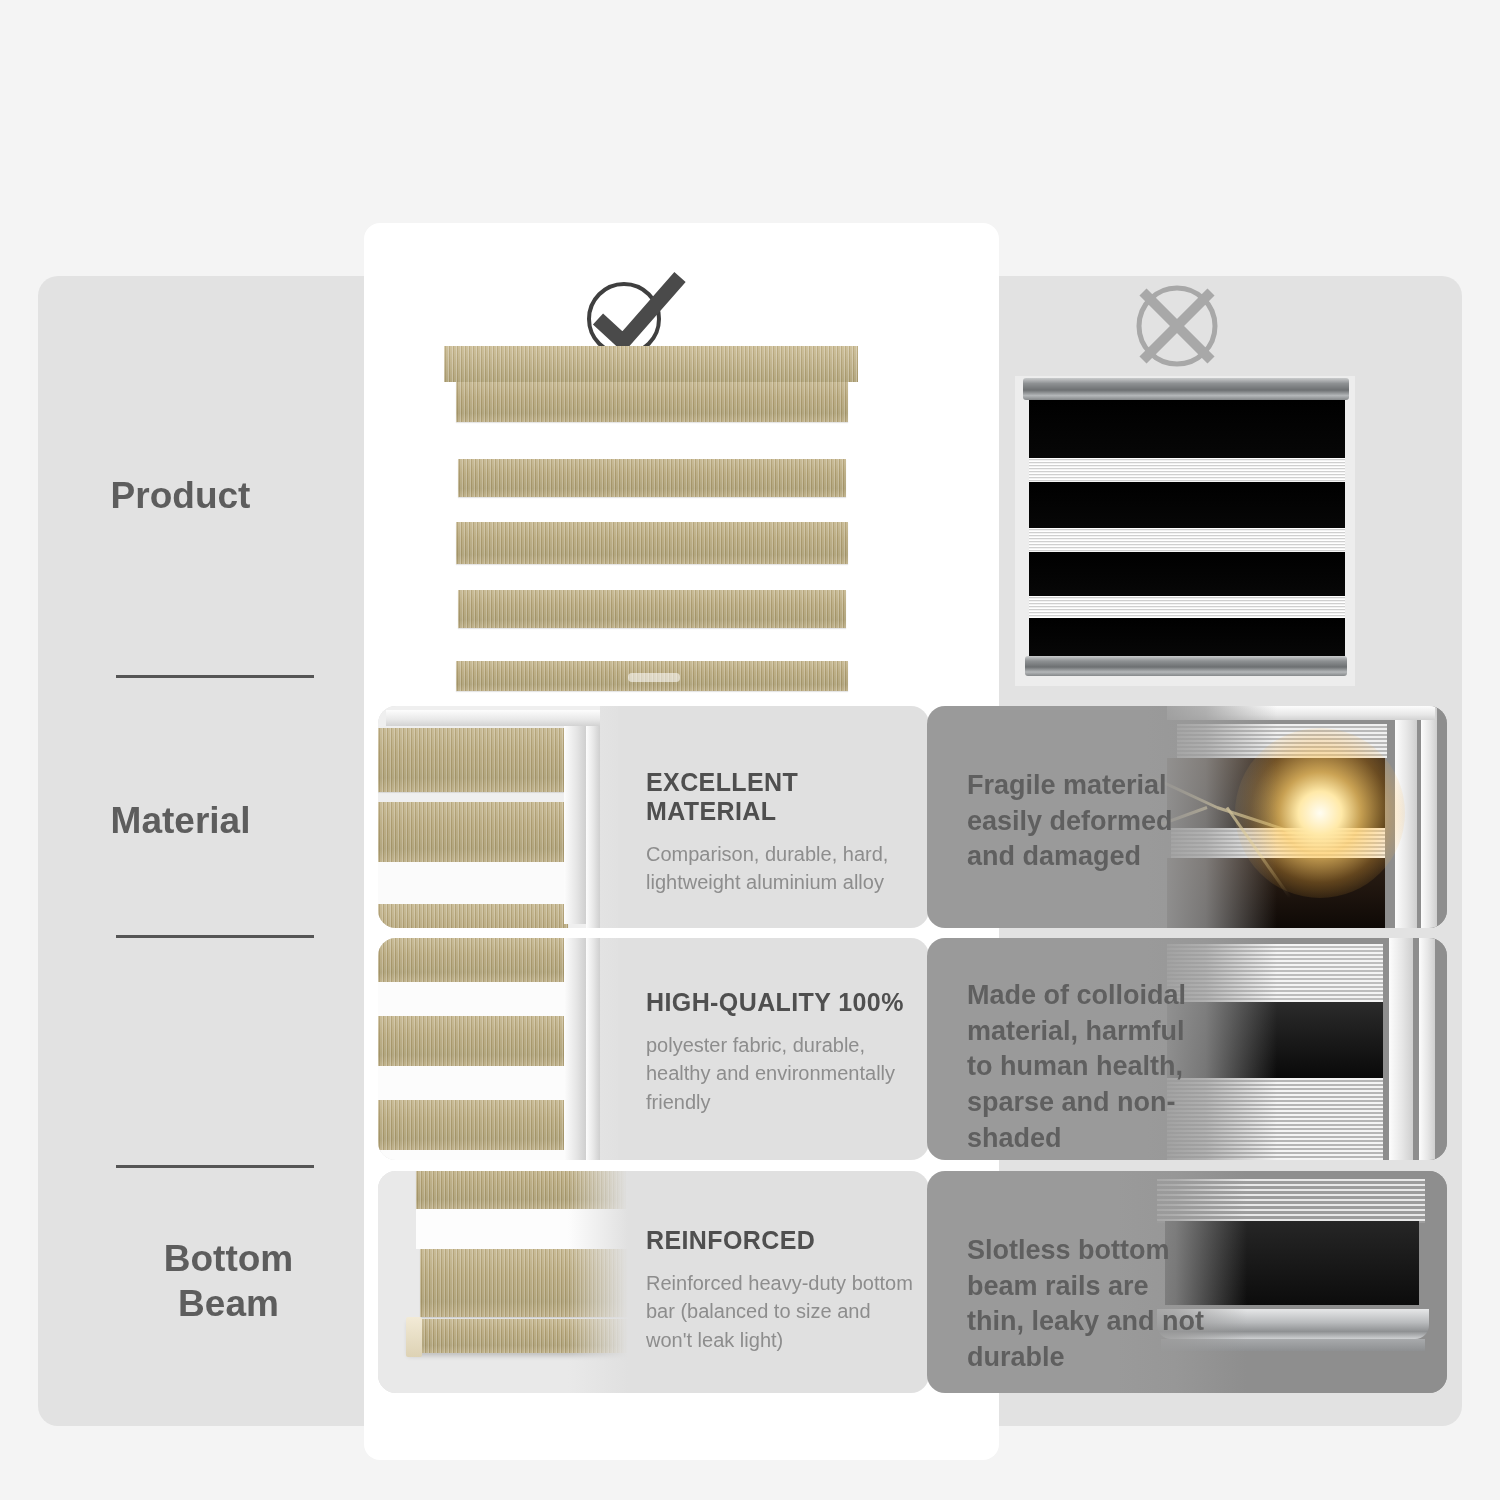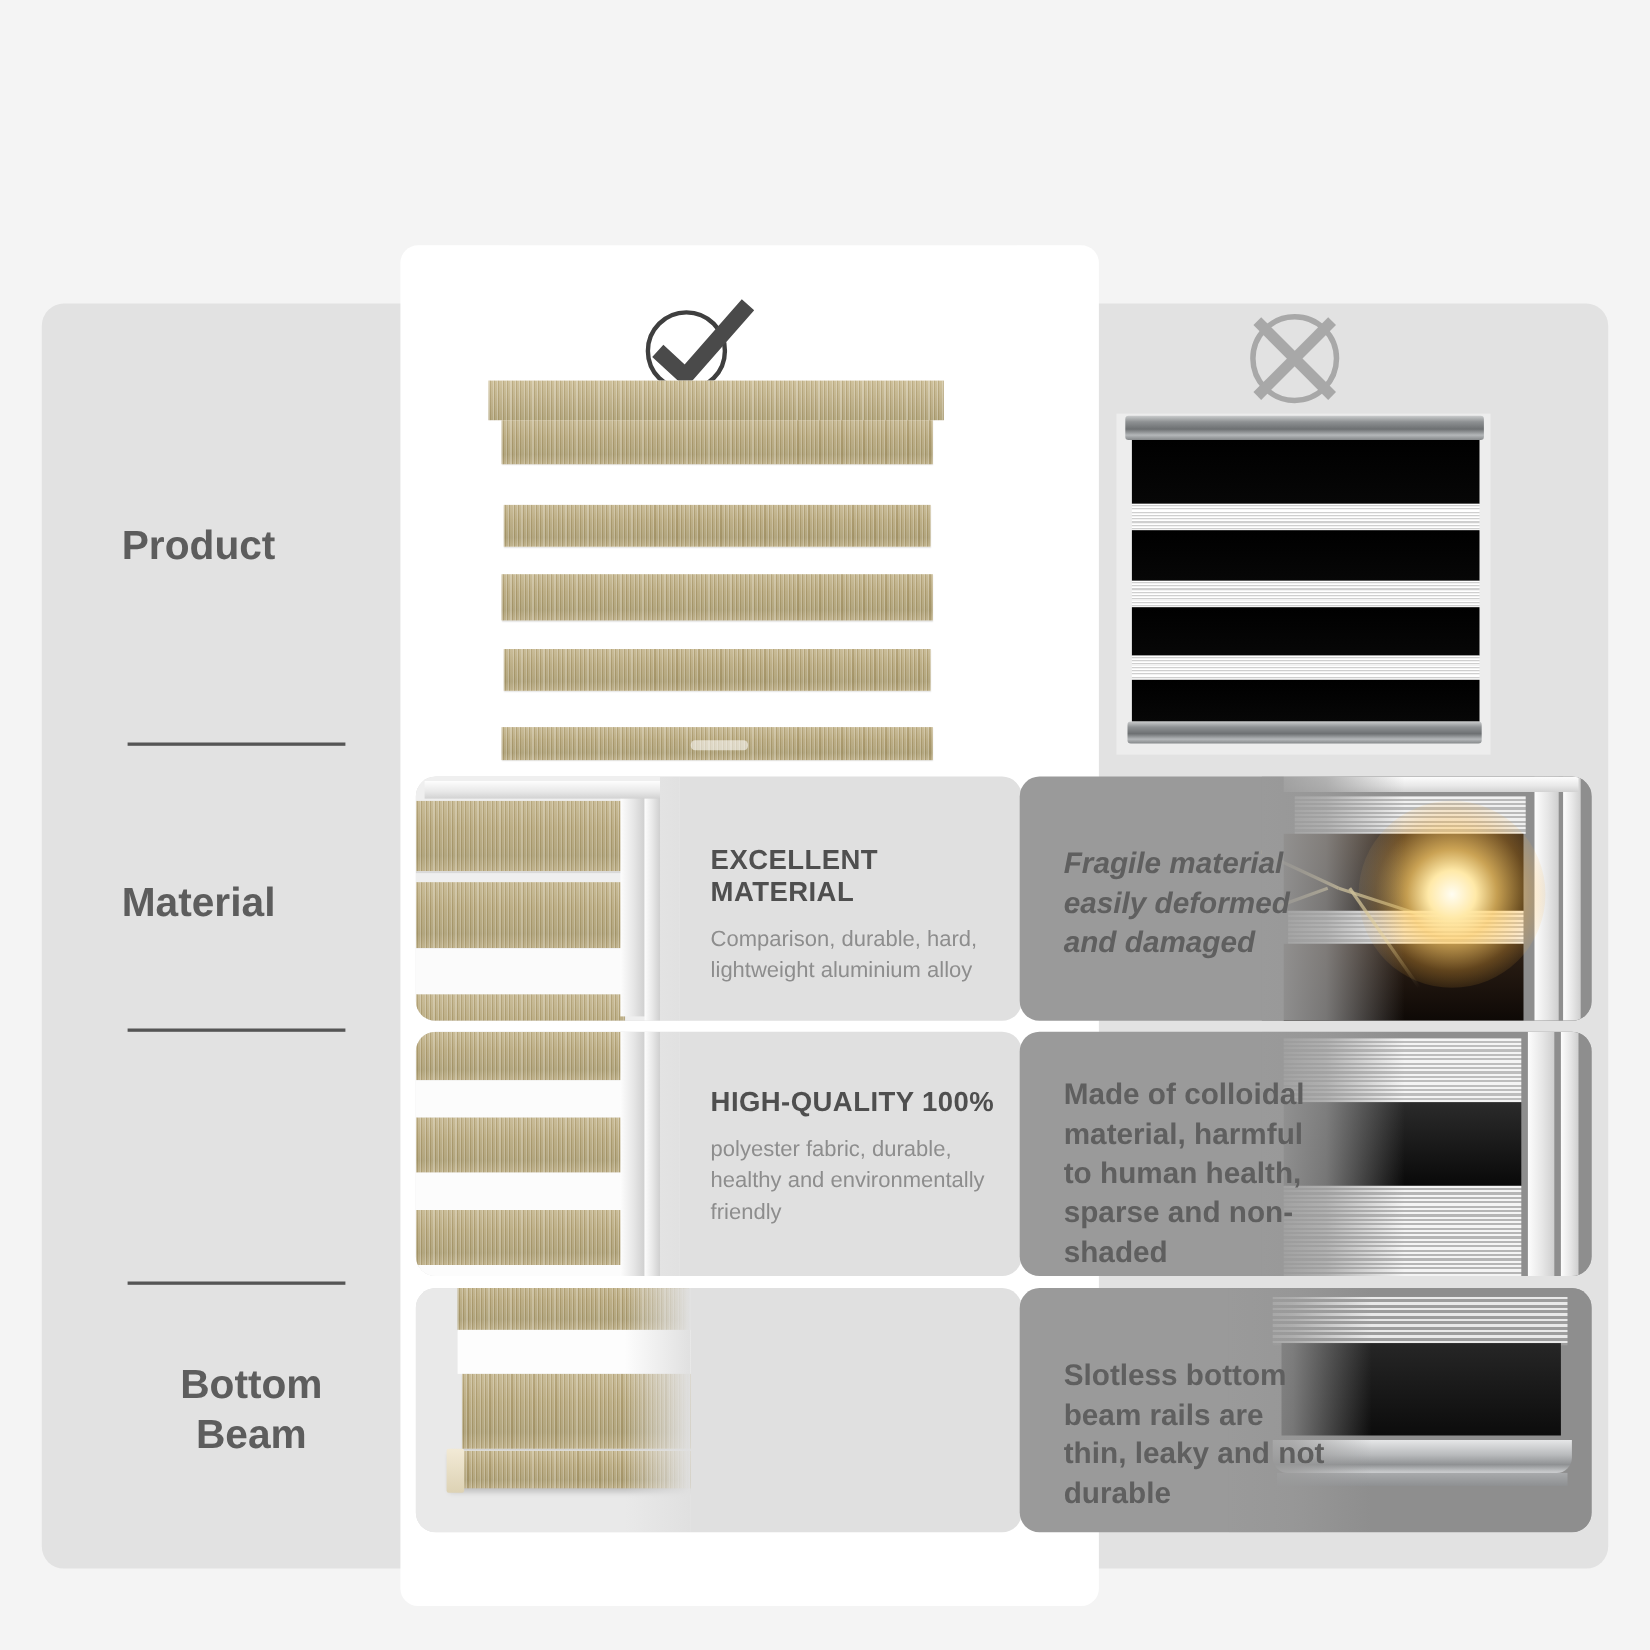--- a/index.html
+++ b/index.html
@@ -224,20 +224,24 @@
     <div class="fcard" style="left:14px;top:948px;width:551px;height:222px;">
       <div class="fcard-img" style="width:250px;">
         <div style="position:absolute;inset:0;background:#e9e9e9;"></div>
         <div class="bb-band" style="left:38px;top:-6px;width:210px;height:44px;"></div>
         <div style="position:absolute;left:38px;top:38px;width:212px;height:40px;background:#fdfdfd;"></div>
         <div class="bb-band" style="left:42px;top:78px;width:208px;height:68px;"></div>
         <div class="bb-band" style="left:30px;top:148px;width:220px;height:34px;box-shadow:0 3px 5px rgba(0,0,0,.18);"></div>
         <div style="position:absolute;left:28px;top:146px;width:16px;height:40px;background:linear-gradient(180deg,#f2ead6,#ddd2b4);border-radius:2px;"></div>
         <div style="position:absolute;right:0;top:0;width:60px;bottom:0;background:linear-gradient(90deg,rgba(233,233,233,0),#e0e0e0);"></div>
       </div>
+      <div class="fcard-text" style="left:268px;top:55px;width:270px;">
+        <p class="fc-title">REINFORCED</p>
+        <p class="fc-body">Reinforced heavy-duty bottom bar (balanced to size and won't leak light)</p>
+      </div>
     </div>
   </div>
 
   <div class="badcol">
 
     <div class="icon-slot" style="left:212px;top:-5px;width:120px;height:110px;">
       <svg width="120" height="110" viewBox="0 0 120 110">
         <circle cx="60" cy="55" r="38" fill="none" stroke="#a8a8a8" stroke-width="5"></circle>
         <path d="M26 21 L94 89" stroke="#a8a8a8" stroke-width="10" stroke-linecap="butt"></path>
         <path d="M94 21 L26 89" stroke="#a8a8a8" stroke-width="10" stroke-linecap="butt"></path>
@@ -249,21 +253,21 @@
       <div class="kb-dark" style="left:14px;top:24px;width:316px;height:58px;"></div>
       <div class="kb-sheer" style="left:14px;top:82px;width:316px;height:24px;"></div>
       <div class="kb-dark" style="left:14px;top:106px;width:316px;height:46px;"></div>
       <div class="kb-sheer" style="left:14px;top:152px;width:316px;height:24px;"></div>
       <div class="kb-dark" style="left:14px;top:176px;width:316px;height:44px;"></div>
       <div class="kb-sheer" style="left:14px;top:220px;width:316px;height:22px;"></div>
       <div class="kb-dark" style="left:14px;top:242px;width:316px;height:38px;"></div>
       <div class="kb-rail" style="left:10px;top:280px;width:322px;height:20px;"></div>
     </div>
 
-    <div class="bcard" style="left:22px;top:430px;width:520px;height:222px;font-style:italic;">
+    <div class="bcard" style="left:22px;top:430px;width:520px;height:222px;">
       <div class="bc-img" style="width:300px;">
         <div style="position:absolute;inset:0;background:#8e8e8e;"></div>
         <div style="position:absolute;left:30px;top:18px;right:60px;height:34px;background:repeating-linear-gradient(180deg,#f0f0f0 0 2px,#b9b9b9 2px 4px);"></div>
         <div style="position:absolute;left:20px;top:52px;right:62px;height:70px;background:linear-gradient(180deg,#3a2a1c,#120b06);"></div>
         <div style="position:absolute;left:24px;top:122px;right:62px;height:30px;background:repeating-linear-gradient(180deg,#fafafa 0 2px,#c5c5c5 2px 4px);"></div>
         <div style="position:absolute;left:20px;top:152px;right:62px;bottom:0;background:linear-gradient(180deg,#2e2016,#0e0906);"></div>
         <div class="frame-v" style="right:30px;top:0;width:22px;bottom:0;"></div>
         <div class="frame-v" style="right:10px;top:0;width:16px;bottom:0;"></div>
         <div class="frame-h" style="left:20px;top:0;right:12px;height:14px;"></div>
         <div class="sunburst" style="right:42px;top:22px;width:170px;height:170px;"></div>

